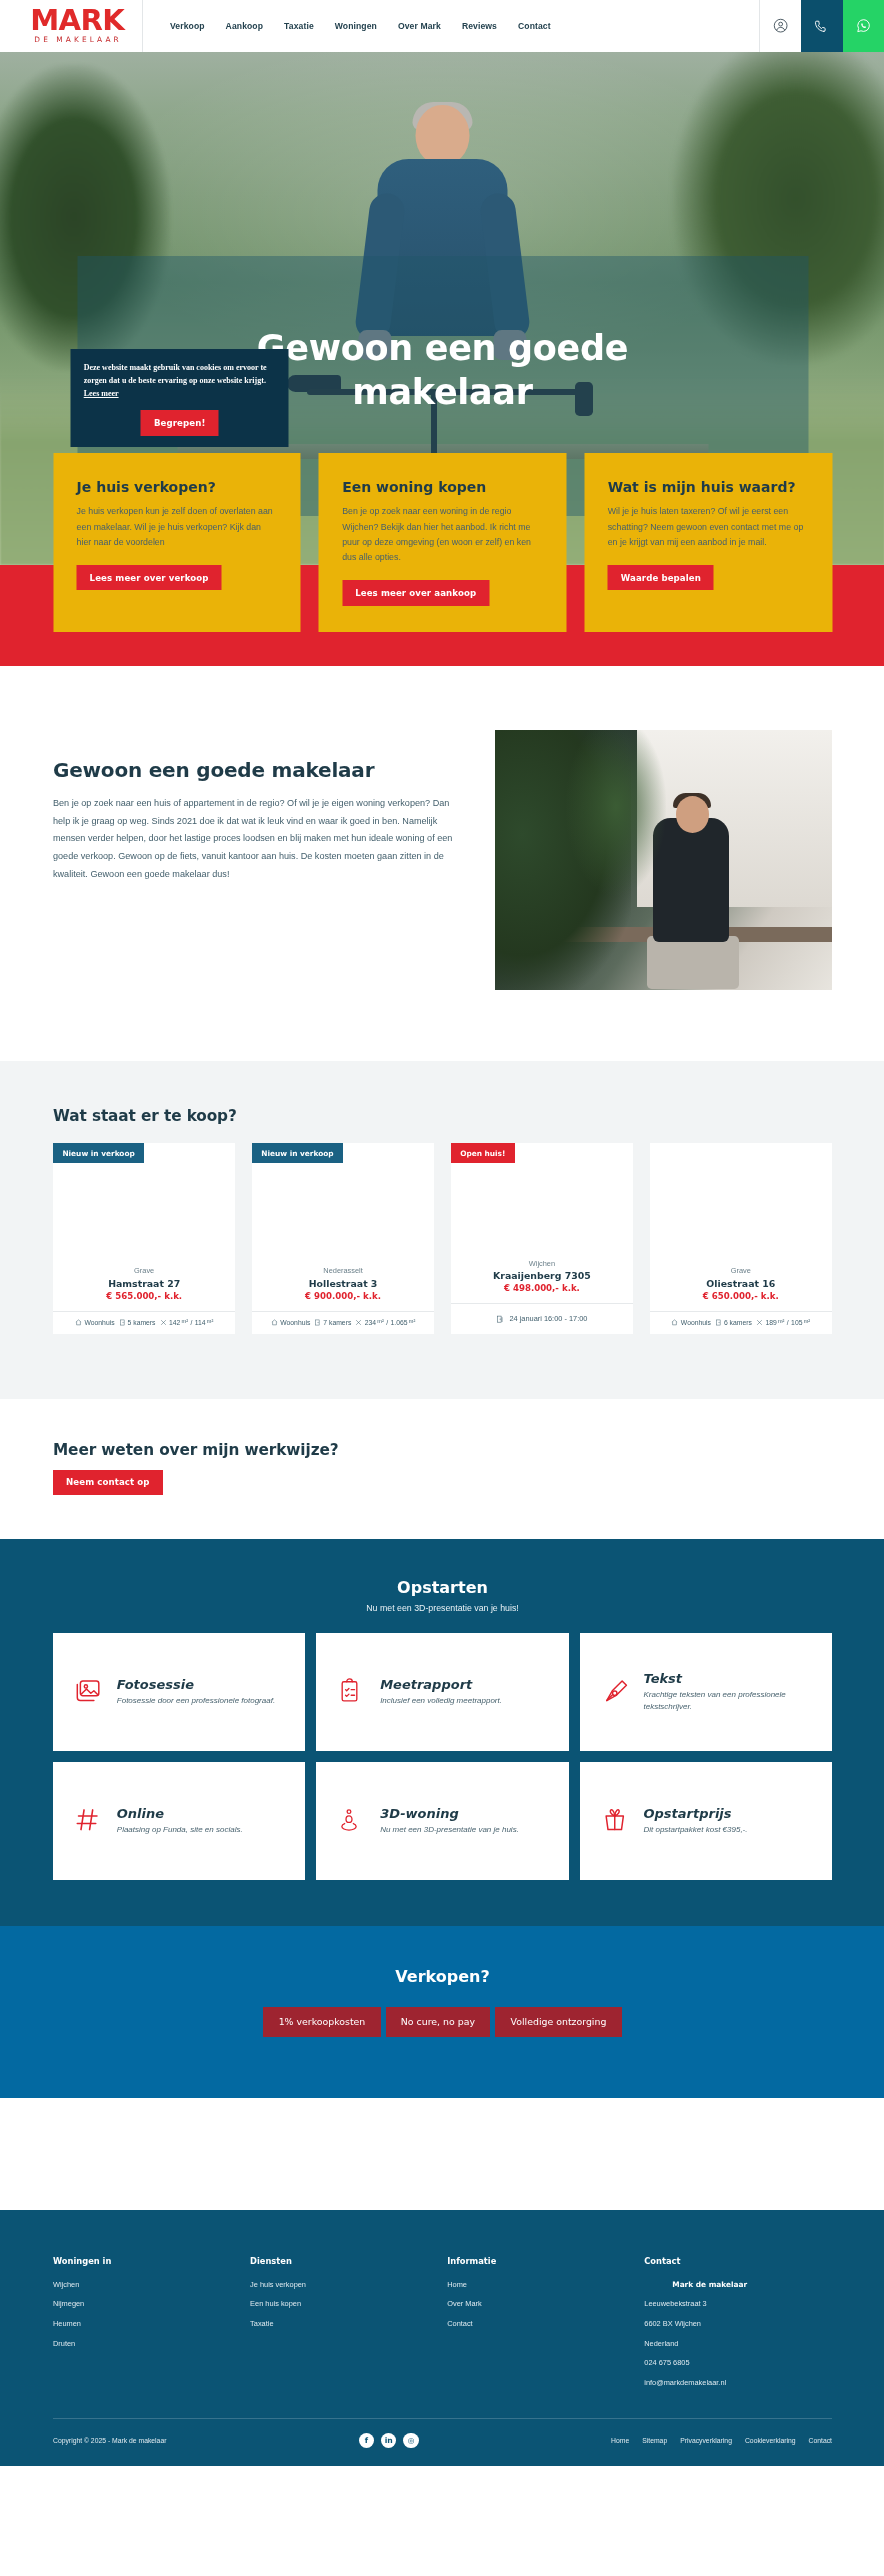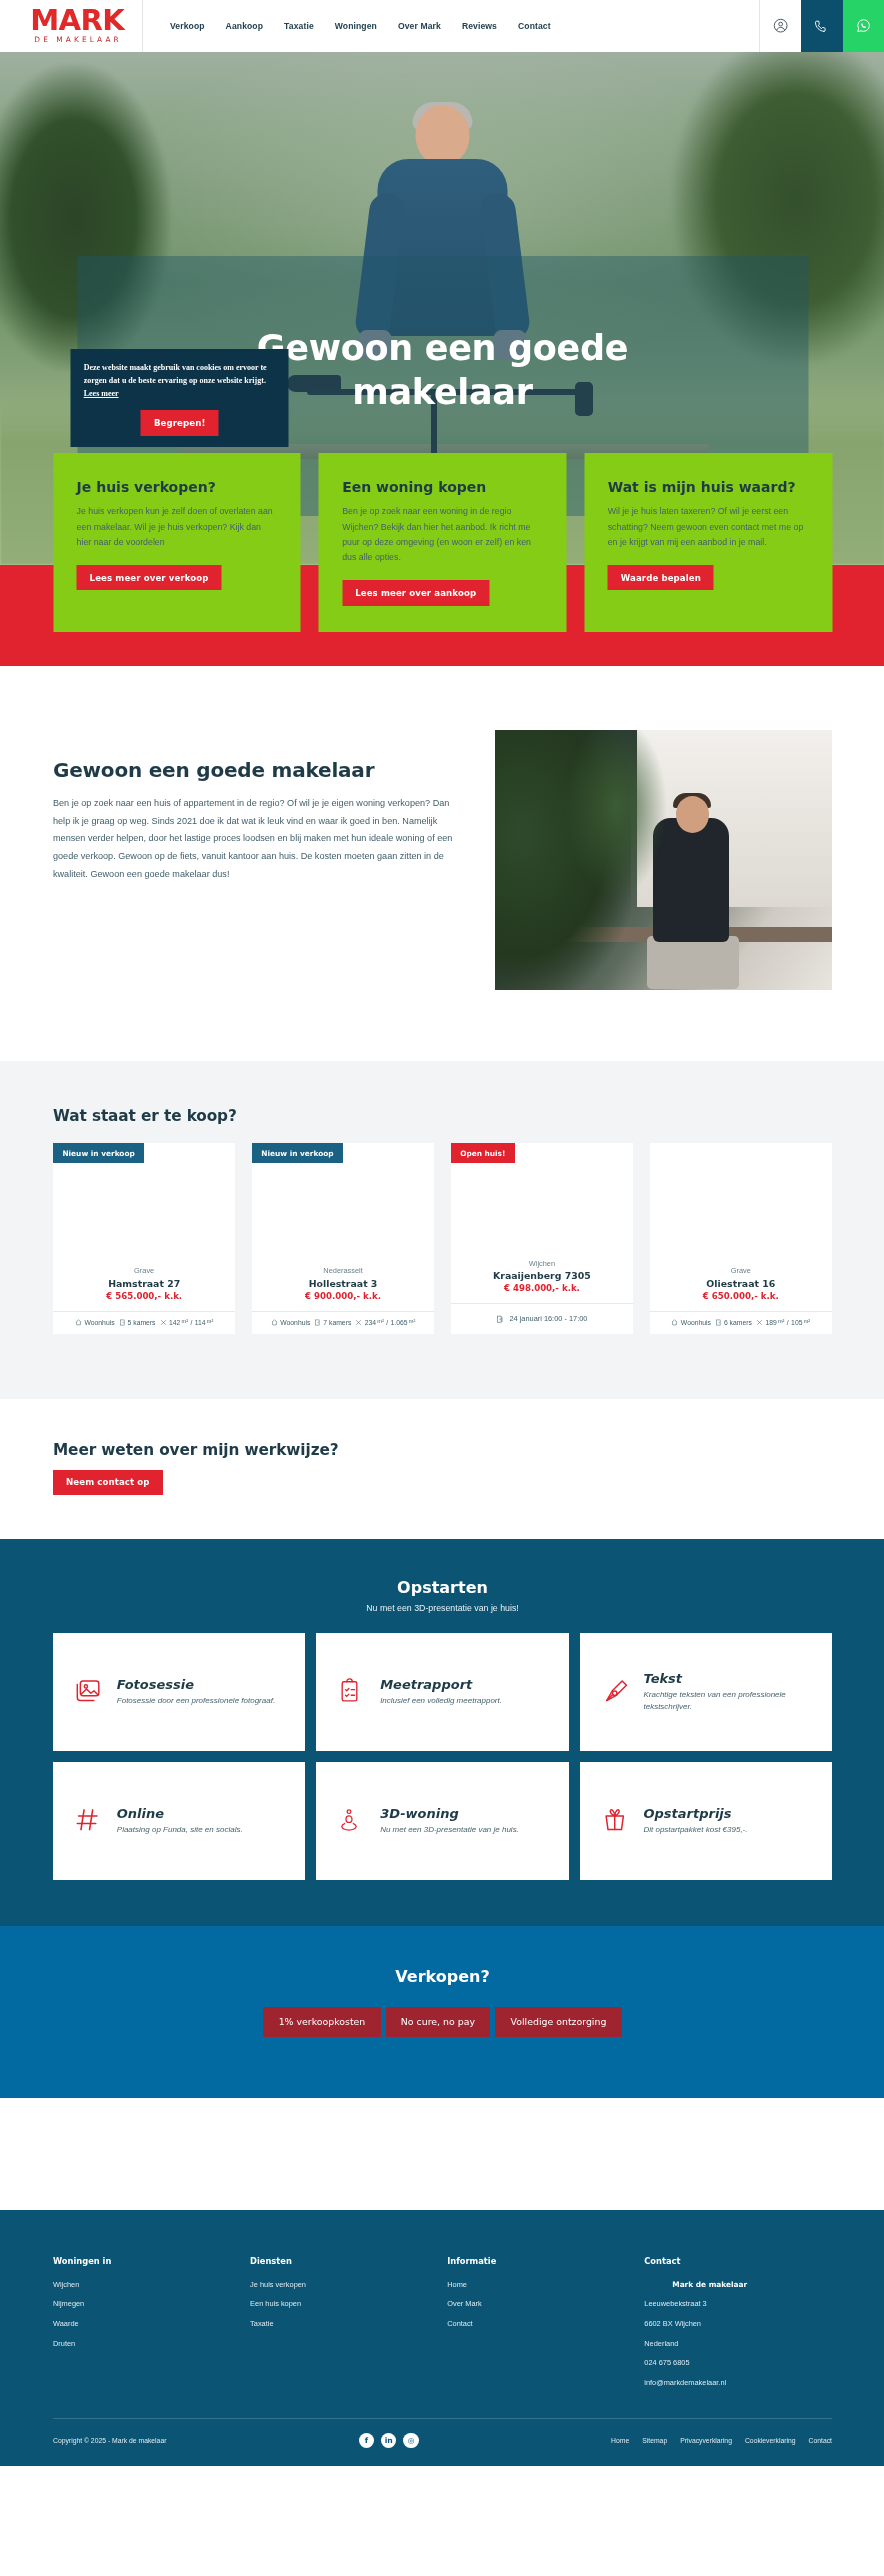--- a/index.html
+++ b/index.html
@@ -141,21 +141,21 @@
 
   
   .redband {
     position:relative; height:101px; background:#e0232e;
   }
   .cards-row {
     position:absolute; left:50%; transform:translateX(-50%);
     top:-112px; width:779px; display:flex; gap:17.7px; z-index:20;
   }
   .info-card {
-    flex:1; background:#84cc16; padding:26px 23.6px 26px 23.6px; min-height:159px;
+    flex:1; background:#eab308; padding:26px 23.6px 26px 23.6px; min-height:159px;
   }
   .info-card h3 {
     font-family:"DejaVu Sans", sans-serif;
     font-size:14px; color:#1f3b48; margin-bottom:9.4px; font-weight:bold;
   }
   .info-card p {
     font-size:8.8px; line-height:1.72; color:#47606c; margin-bottom:15.3px;
   }
   .btn-red {
     display:inline-block; background:#e0232e; color:#fff; border:none;
@@ -718,21 +718,21 @@
   <div class="gap-white"></div>
 
   <footer class="footer">
     <div class="footer-inner">
       <div class="footer-cols">
 
         <div>
           <h5>Woningen in</h5>
           <a href="#">Wijchen</a>
           <a href="#">Nijmegen</a>
-          <a href="#">Waarde</a>
+          <a href="#">Heumen</a>
           <a href="#">Druten</a>
         </div>
 
         <div>
           <h5>Diensten</h5>
           <a href="#">Je huis verkopen</a>
           <a href="#">Een huis kopen</a>
           <a href="#">Taxatie</a>
         </div>
 

